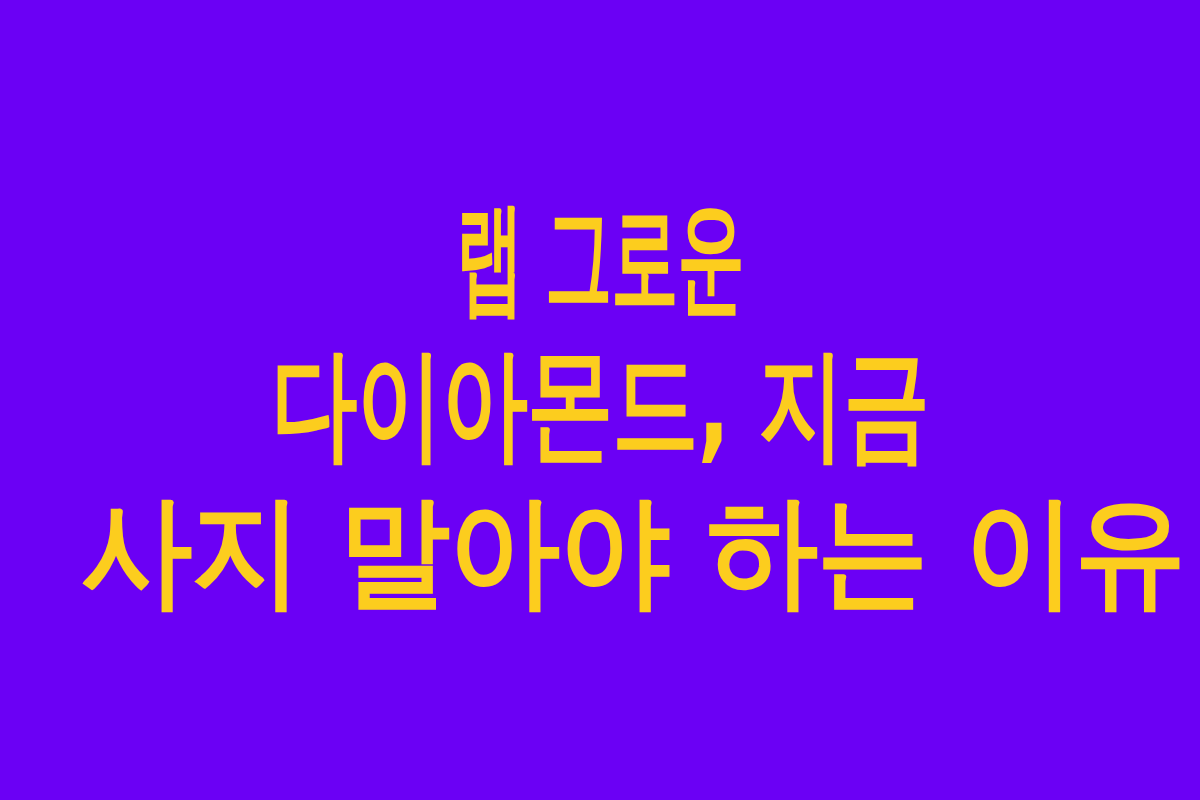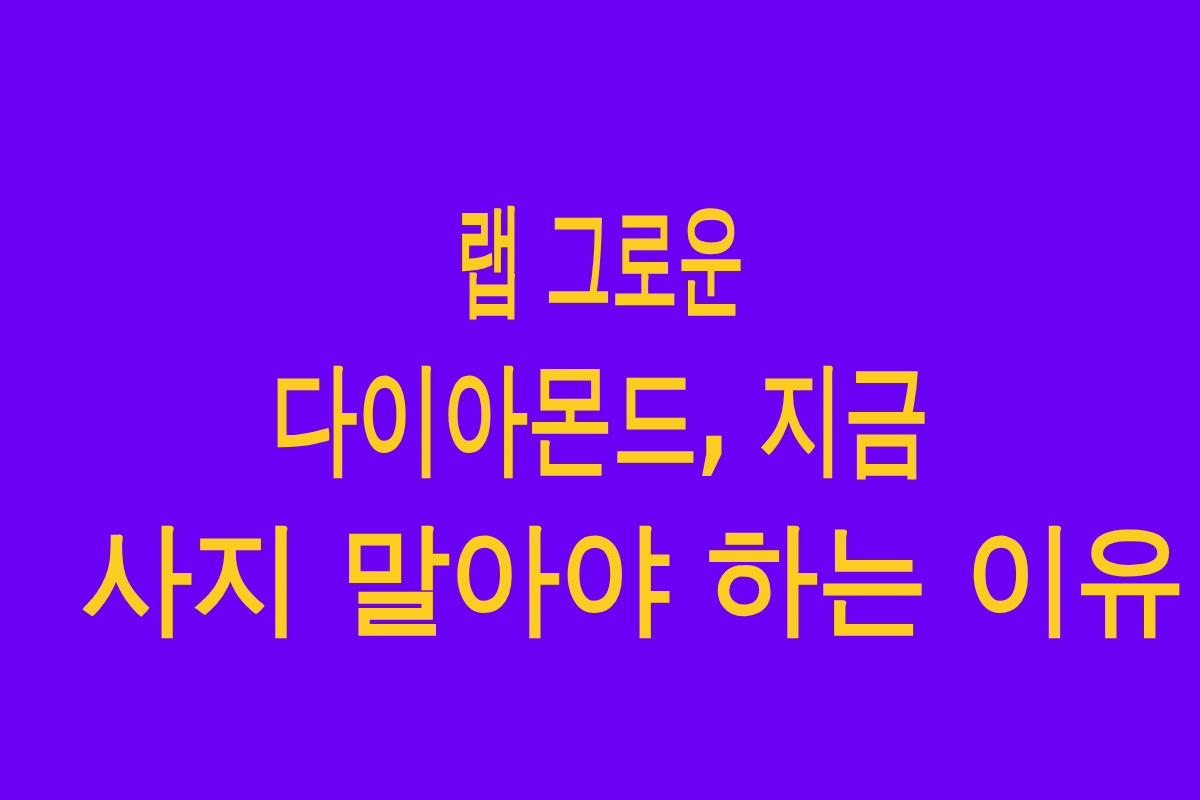--- a/index.html
+++ b/index.html
@@ -32,21 +32,21 @@
   
   .headline {
     position: absolute;
     left: 0;
     right: 0;
     top: 186px;
     display: flex;
     flex-direction: column;
     align-items: center;
     justify-content: flex-start;
-    gap: 17px;
+    gap: 4px;
     text-align: center;
     padding: 0 32px;
     box-sizing: border-box;
   }
 
   .headline-line {
     display: block;
     width: 100%;
     color: #FCCD1E;
     font-family: "DejaVu Sans", "Liberation Sans", sans-serif;

